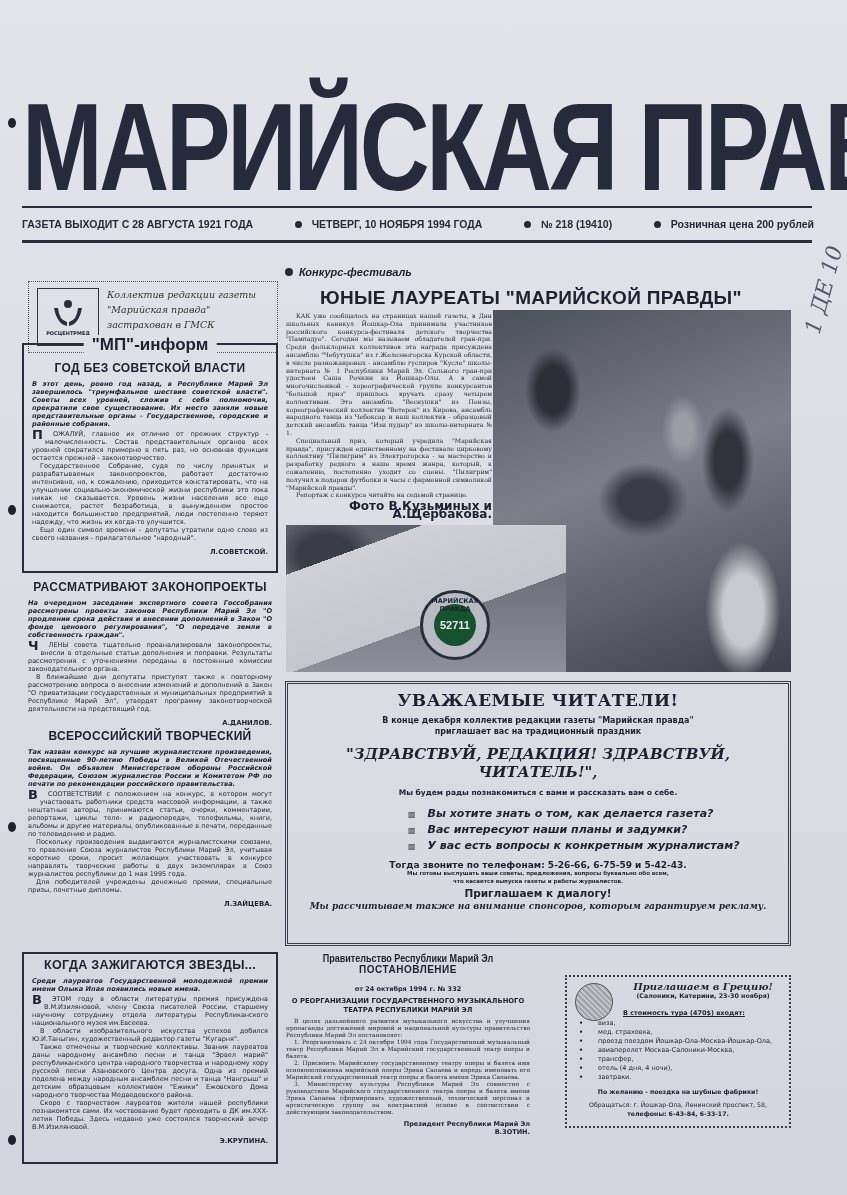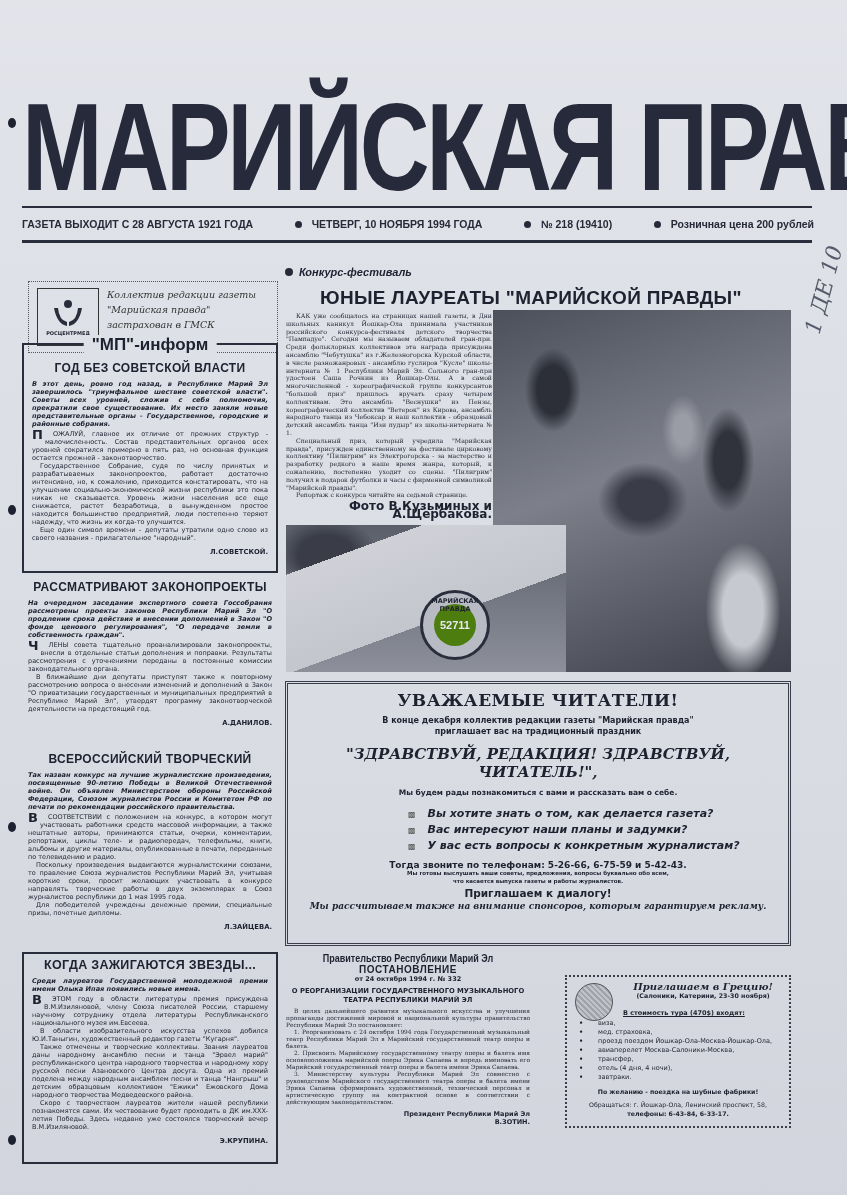--- a/index.html
+++ b/index.html
@@ -60,38 +60,38 @@
       radial-gradient(ellipse 60px 50px at 150px 190px, #3a3d47 40%, transparent 75%),
       linear-gradient(160deg, #4c505b 0%, #7d808a 45%, #3d404a 100%);
   }
   .photo-bottom { left: 286px; top: 525px; width: 280px; height: 147px;
     background:
       linear-gradient(160deg, transparent 20%, #cfd1d7 20%, #c4c6cd 60%, transparent 60%),
       radial-gradient(ellipse 70px 50px at 40px 30px, #3a3d47 40%, transparent 75%),
       linear-gradient(180deg, #5b5f6a, #8d909a);
   }
   .stamp { position:absolute; left: 420px; top: 590px; width: 70px; height: 70px; border-radius:50%; border: 3px solid #2a2e3c; background:#b8bbc3; display:flex; align-items:center; justify-content:center; }
-  .stamp-inner { width: 42px; height: 42px; border-radius:50%; background:#4d7c0f; color:#e8e9ee; display:flex; align-items:center; justify-content:center; font-family:"Liberation Sans",sans-serif; font-weight:bold; font-size:11px; }
+  .stamp-inner { width: 42px; height: 42px; border-radius:50%; background:#14532d; color:#e8e9ee; display:flex; align-items:center; justify-content:center; font-family:"Liberation Sans",sans-serif; font-weight:bold; font-size:11px; }
   .stamp-ring { position:absolute; top:4px; left:0; width:100%; text-align:center; font-size:6.5px; font-weight:bold; }
   .readers { position:absolute; left: 285px; top: 681px; width: 506px; height: 265px; border: 3px double #3a3e4a; padding: 4px 10px; text-align:center; }
   .readers h2 { font-family:"DejaVu Serif",serif; font-weight:bold; font-size:17px; letter-spacing:0.5px; margin-top:2px; }
   .r-intro { font-weight:bold; font-size:8px; line-height:11px; margin-top:5px; }
   .r-slogan { font-family:"DejaVu Serif",serif; font-style:italic; font-weight:bold; font-size:15px; margin: 8px 0 6px; }
   .r-sub { font-weight:bold; font-size:7.5px; line-height:11px; }
   .r-list { text-align:left; margin: 8px 0 0 110px; }
   .r-list li { list-style:none; font-style:italic; font-weight:bold; font-size:11px; line-height:15px; }
   .r-list li::before { content:"▩"; font-style:normal; font-size:8px; margin-right:12px; color:#555; }
   .r-phone { font-weight:bold; font-size:9px; margin-top: 6px; }
   .r-small { font-weight:bold; font-size:5.5px; line-height:7.5px; }
   .r-dialog { font-weight:bold; font-size:10.5px; margin-top: 2px; }
   .r-sponsor { font-family:"DejaVu Serif",serif; font-style:italic; font-weight:bold; font-size:9px; margin-top:2px; }
   .decree { position:absolute; left: 286px; top: 953px; width: 244px; text-align:center; }
   .decree .gov { font-family:"Liberation Sans",sans-serif; font-weight:bold; font-size:10px; transform: scaleX(0.9); }
   .decree .title { font-family:"Liberation Sans",sans-serif; font-weight:bold; font-size:10px; letter-spacing:0.5px; }
-  .decree .date { font-weight:bold; font-size:6.5px; }
+  .decree .date { font-weight:bold; font-size:6.5px;margin-top:10px; }
   .decree .subj { font-weight:bold; font-size:6.8px; line-height:9px; margin-top:4px; }
   .decree .text { font-family:"DejaVu Serif",serif; font-size:5.9px; line-height:7px; text-align:justify; margin-top:3px; }
   .decree .text p { text-indent: 8px; }
   .decree .signer { text-align:right; font-weight:bold; font-size:6.5px; line-height:8px; margin-top:4px; }
   .greece { position:absolute; left: 565px; top: 975px; width: 226px; height: 153px; border: 2px dotted #3a3e4a; padding: 4px 6px; }
   .gr-logo { position:absolute; left: 8px; top: 6px; width: 38px; height: 38px; border-radius:50%; border:1px solid #555; background: repeating-linear-gradient(45deg,#bfc2c9 0 2px,#9fa2aa 2px 4px); }
   .gr-title { margin-left: 50px; text-align:center; font-family:"DejaVu Serif",serif; font-style:italic; font-weight:bold; font-size:10px; }
   .gr-sub { margin-left: 50px; text-align:center; font-weight:bold; font-size:6.3px; }
   .gr-cost { margin: 10px 0 2px 50px; font-weight:bold; font-size:6.5px; text-decoration: underline; }
   .gr-list li { list-style:none; font-size:6.5px; line-height:9px; padding-left: 25px; position:relative; }
@@ -154,21 +154,21 @@
   <div class="sec" style="top:578px">
     <h3 class="head" style="margin-top:2px">РАССМАТРИВАЮТ ЗАКОНОПРОЕКТЫ</h3>
     <div class="lead">На очередном заседании экспертного совета Госсобрания рассмотрены проекты законов Республики Марий Эл "О продлении срока действия и внесении дополнений в Закон "О фонде ценового регулирования", "О передаче земли в собственность граждан".</div>
     <div class="body">
       <p><span class="drop">Ч</span><span>ЛЕНЫ совета тщательно проанализировали законопроекты, внесли в отдельные статьи дополнения и поправки. Результаты рассмотрения с уточнениями переданы в постоянные комиссии законодательного органа.</span></p>
       <p>В ближайшие дни депутаты приступят также к повторному рассмотрению вопроса о внесении изменений и дополнений в Закон "О приватизации государственных и муниципальных предприятий в Республике Марий Эл", утвердят программу законотворческой деятельности на предстоящий год.</p>
     </div>
     <div class="sig">А.ДАНИЛОВ.</div>
   </div>
 
-  <div class="sec" style="top:750px">
+  <div class="sec" style="top:727px">
     <h3 class="head" style="margin-top:2px">ВСЕРОССИЙСКИЙ ТВОРЧЕСКИЙ</h3>
     <div class="lead">Так назван конкурс на лучшие журналистские произведения, посвященные 90-летию Победы в Великой Отечественной войне. Он объявлен Министерством обороны Российской Федерации, Союзом журналистов России и Комитетом РФ по печати по рекомендации российского правительства.</div>
     <div class="body">
       <p><span class="drop">В</span><span>СООТВЕТСТВИИ с положением на конкурс, в котором могут участвовать работники средств массовой информации, а также нештатные авторы, принимаются статьи, очерки, комментарии, репортажи, циклы теле- и радиопередач, телефильмы, книги, альбомы и другие материалы, опубликованные в печати, переданные по телевидению и радио.</span></p>
       <p>Поскольку произведения выдвигаются журналистскими союзами, то правление Союза журналистов Республики Марий Эл, учитывая короткие сроки, просит желающих участвовать в конкурсе направлять творческие работы в двух экземплярах в Союз журналистов республики до 1 мая 1995 года.</p>
       <p>Для победителей учреждены денежные премии, специальные призы, почетные дипломы.</p>
     </div>
     <div class="sig">Л.ЗАЙЦЕВА.</div>
   </div>
 

